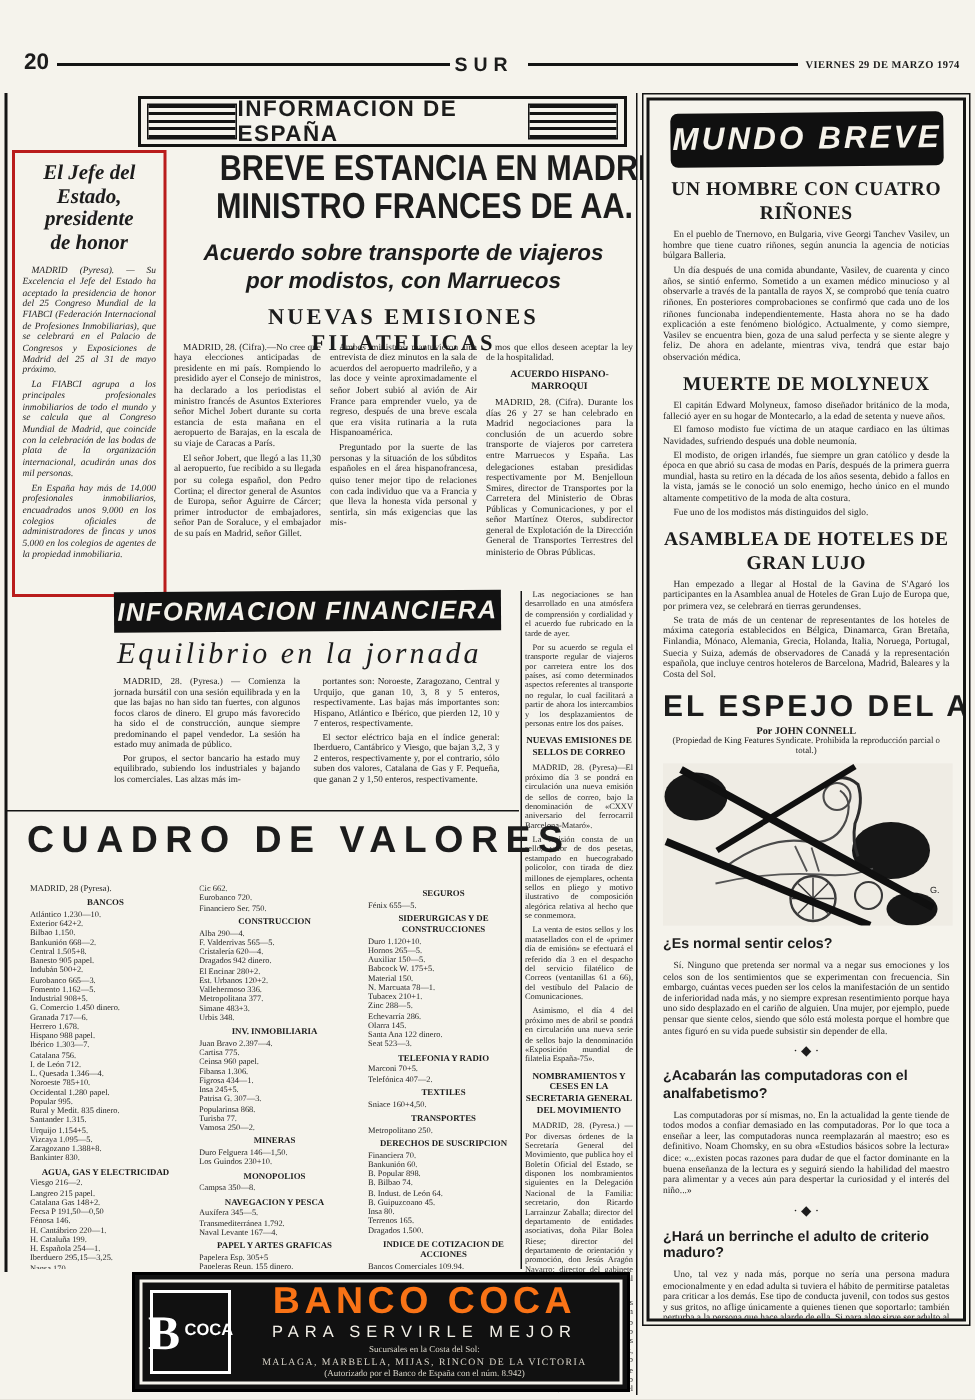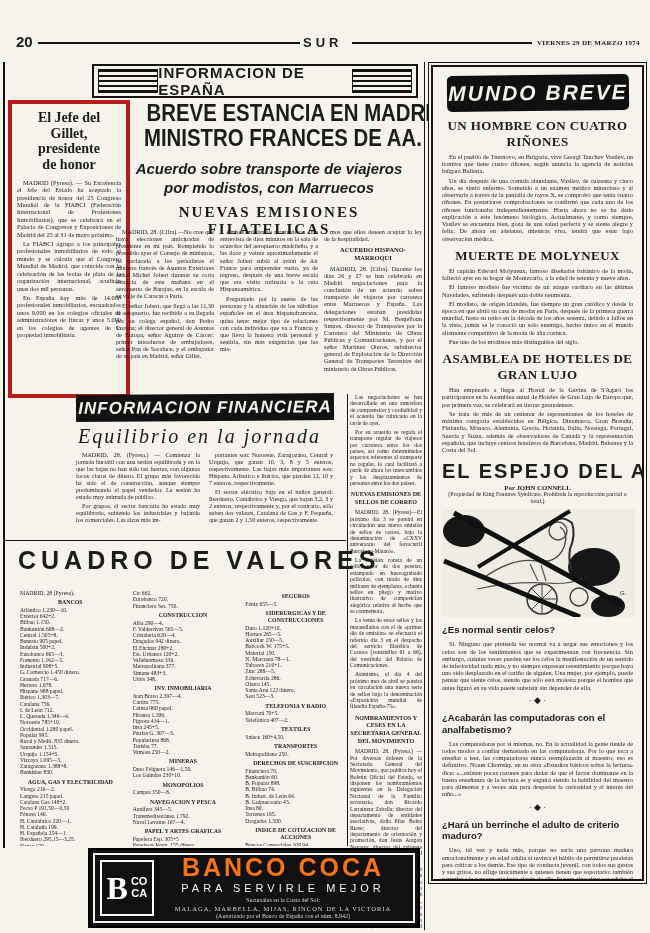--- a/index.html
+++ b/index.html
@@ -13,22 +13,22 @@
   .masthead{left:303px;top:35px;font-family:"Liberation Sans",sans-serif;font-weight:bold;font-size:13px;letter-spacing:4px;}
   .hdate{left:537px;top:39px;font-weight:bold;font-size:7px;letter-spacing:.3px;}
 
   
   .esp-banner{left:92px;top:64px;width:326px;height:34px;border:2px solid #141414;box-sizing:border-box;
       display:flex;align-items:center;justify-content:space-between;padding:3px 4px;background:#f5f3ec;}
   .stripes{width:66px;height:22px;background:repeating-linear-gradient(#141414 0 2px,transparent 2px 5px);border:1px solid #141414;}
   .esp-title{font-family:"Liberation Sans",sans-serif;font-weight:bold;font-size:15px;letter-spacing:1px;}
 
   
-  .jefe{left:8px;top:100px;width:122px;height:298px;border:4px solid #b91c1c;box-sizing:border-box;
-        padding:6px 5px;overflow:hidden;}
+  .jefe{left:8px;top:100px;width:103px;height:298px;border:2px solid #b91c1c;box-sizing:border-box;
+        padding:6px 5px;overflow:hidden;font-style:italic;}
   .jefe-tl{text-align:center;font-weight:bold;font-size:14px;line-height:1.12;}
   .jefe-body{margin-top:6px;}
   .jefe-body .p{font-size:6.3px;line-height:1.18;text-align:justify;text-indent:6px;margin:0 0 2px;}
 
   
   .mainhead{left:116px;top:101px;width:306px;text-align:center;}
   .hl{line-height:1.04;}
   .condense{display:inline-block;transform:scaleX(.85);transform-origin:50% 50%;white-space:nowrap;
             font-family:"Liberation Sans",sans-serif;font-weight:bold;font-size:24px;}
   .sub{font-family:"Liberation Sans",sans-serif;font-style:italic;font-weight:bold;font-size:15px;line-height:1.25;margin-top:9px;}
@@ -61,21 +61,21 @@
   .trow{white-space:nowrap;overflow:hidden;}
   .trow.q{font-size:5.6px;line-height:1.12;}
   .trow.d{font-size:5.8px;margin-bottom:2px;}
   .trow.h{font-size:5.9px;font-weight:bold;text-align:center;line-height:1.15;margin:3px 0 1px;white-space:normal;}
 
   
   .ad{left:88px;top:848px;width:332px;height:80px;background:#111;border:2px solid #000;box-sizing:border-box;padding:3px;}
   .ad-inner{border:2px solid #f5f3ec;height:100%;box-sizing:border-box;display:flex;align-items:stretch;}
   .ad-logo{border:2px solid #fff;width:50px;margin:5px;display:flex;align-items:center;justify-content:center;gap:3px;flex:none;}
   .ad-logo .b{color:#fff;font-weight:bold;font-size:32px;font-family:"Liberation Serif",serif;line-height:1;}
-  .ad-logo .coca{display:flex;flex-direction:column;color:#fff;font-family:"Liberation Sans",sans-serif;font-weight:bold;font-size:11px;line-height:1.05;text-align:center;}
+  .ad-logo .coca{display:flex;flex-direction:row;color:#fff;font-family:"Liberation Sans",sans-serif;font-weight:bold;font-size:11px;line-height:1.05;}
   .ad-main{flex:1;display:flex;flex-direction:column;align-items:center;justify-content:center;padding-right:6px;}
   .ad-name{color:#f97316;font-family:"Liberation Sans",sans-serif;font-weight:bold;font-size:25px;letter-spacing:3px;line-height:1;}
   .ad-slogan{color:#f3f0e8;font-family:"Liberation Sans",sans-serif;font-weight:normal;font-size:11px;letter-spacing:4px;margin-top:2px;}
   .ad-small{color:#d9d5c9;font-size:6px;line-height:1.3;text-align:center;margin-top:3px;}
   .ad-small .l2{letter-spacing:1px;font-size:6.5px;}
 
   
   .rbox{left:428px;top:62px;width:219px;height:822px;border:1px solid #141414;box-sizing:border-box;padding:2px;background:#f5f3ec;}
   .rbox-inner{border:2px solid #141414;height:100%;box-sizing:border-box;padding:6px 9px;overflow:hidden;}
   .mb-banner{width:182px;height:36px;background:#101010;margin:2px auto 7px;color:#f5f2ea;display:flex;align-items:center;justify-content:center;
@@ -107,21 +107,21 @@
 
   <div class="abs esp-banner">
     <div class="stripes"></div>
     <div class="esp-title">INFORMACION DE ESPAÑA</div>
     <div class="stripes"></div>
   </div>
 
   <div class="abs jefe">
     <div>
         <div class="jefe-tl">El Jefe del</div>
-        <div class="jefe-tl">Gillet,</div>
+        <div class="jefe-tl">Estado,</div>
         <div class="jefe-tl">presidente</div>
         <div class="jefe-tl">de honor</div>
       </div>
     <div class="jefe-body">
         <div class="p">MADRID (Pyresa). — Su Excelencia el Jefe del Estado ha aceptado la presidencia de honor del 25 Congreso Mundial de la FIABCI (Federación Internacional de Profesiones Inmobiliarias), que se celebrará en el Palacio de Congresos y Exposiciones de Madrid del 25 al 31 de mayo próximo.</div>
         <div class="p">La FIABCI agrupa a los principales profesionales inmobiliarios de todo el mundo y se calcula que al Congreso Mundial de Madrid, que coincide con la celebración de las bodas de plata de la organización internacional, acudirán unas dos mil personas.</div>
         <div class="p">En España hay más de 14.000 profesionales inmobiliarios, encuadrados unos 9.000 en los colegios oficiales de administradores de fincas y unos 5.000 en los colegios de agentes de la propiedad inmobiliaria.</div>
       </div>
   </div>
 

